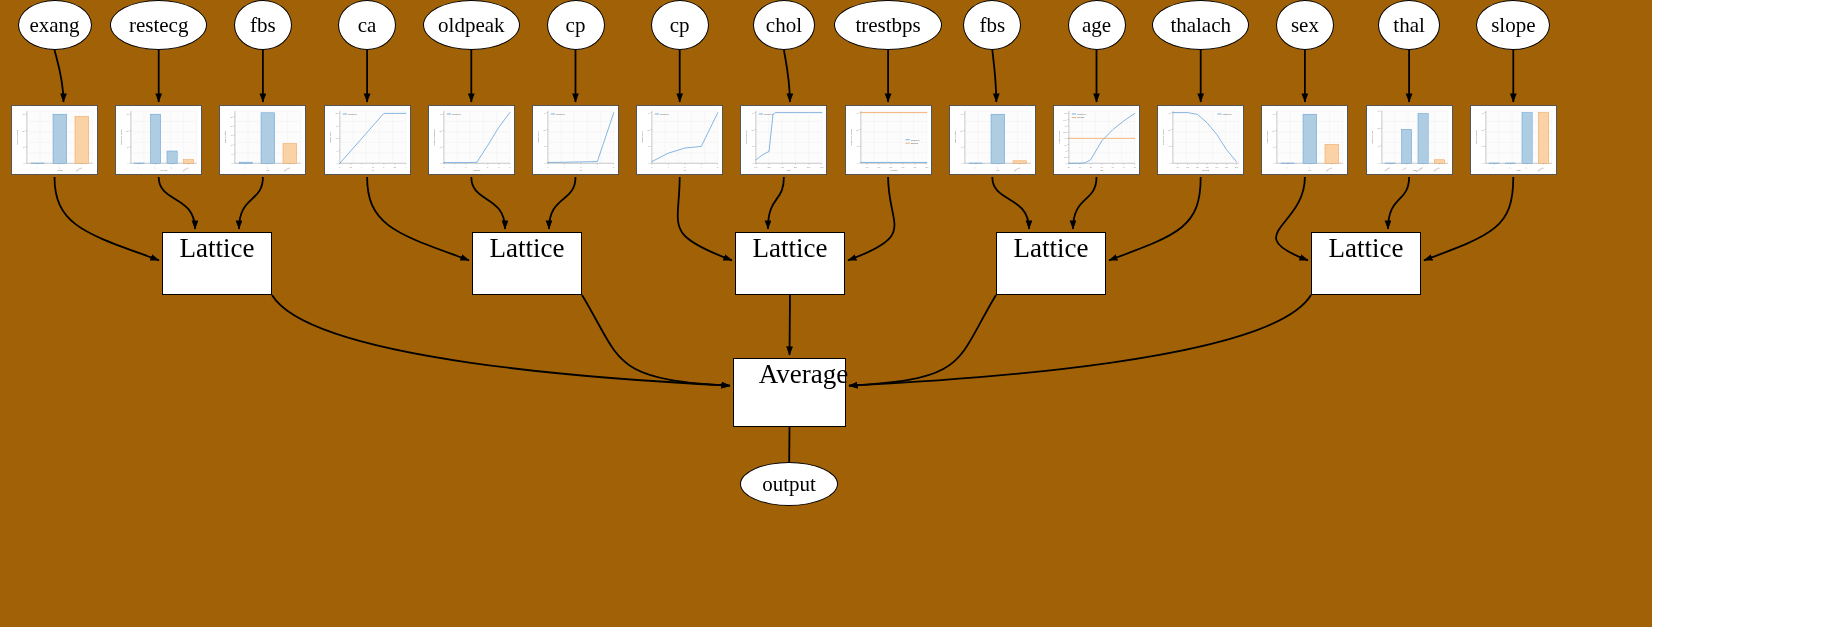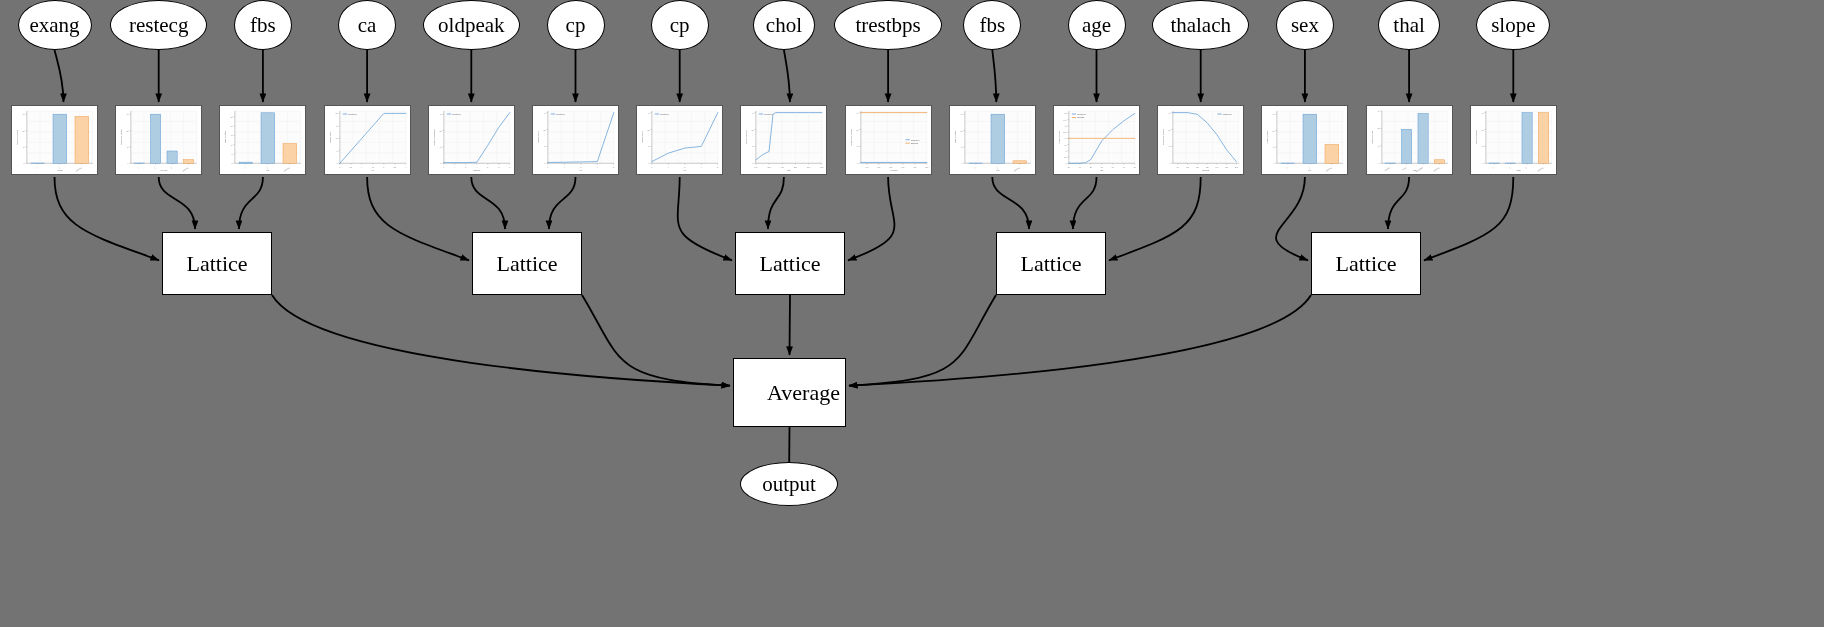--- a/index.html
+++ b/index.html
@@ -1,28 +1,28 @@
 <!DOCTYPE html>
 <html><head>
 <meta charset="utf-8">
 <style>
   html,body{margin:0;padding:0;background:#ffffff;}
   body{width:1840px;height:627px;font-family:"Liberation Serif",serif;}
-  #stage{position:relative;width:1824px;height:627px;overflow:hidden;background:#737373;}
+  #stage{position:relative;width:1652px;height:627px;overflow:hidden;background:#a16207;}
   #edges{position:absolute;left:0;top:0;width:1840px;height:627px;pointer-events:none;}
   .node{position:absolute;box-sizing:border-box;}
   .ellipse-node{
     border:1.6px solid #000;border-radius:50%;background:#fff;
     display:flex;align-items:center;justify-content:center;
     font-size:21px;color:#000;line-height:1;white-space:nowrap;
   }
   .box-node{
     border:1.7px solid #000;background:#fff;
-    display:flex;align-items:center;justify-content:center;
-    font-size:22px;color:#000;white-space:nowrap;
+    display:flex;align-items:flex-start;justify-content:center;
+    font-size:27px;color:#000;white-space:nowrap;
   }
   .plot-node{
     border:1.6px solid #555;background:#fff;padding:2px;
     box-sizing:border-box;
   }
   .plot-svg{display:block;width:100%;height:100%;}
 </style>
 </head>
 <body>
 

